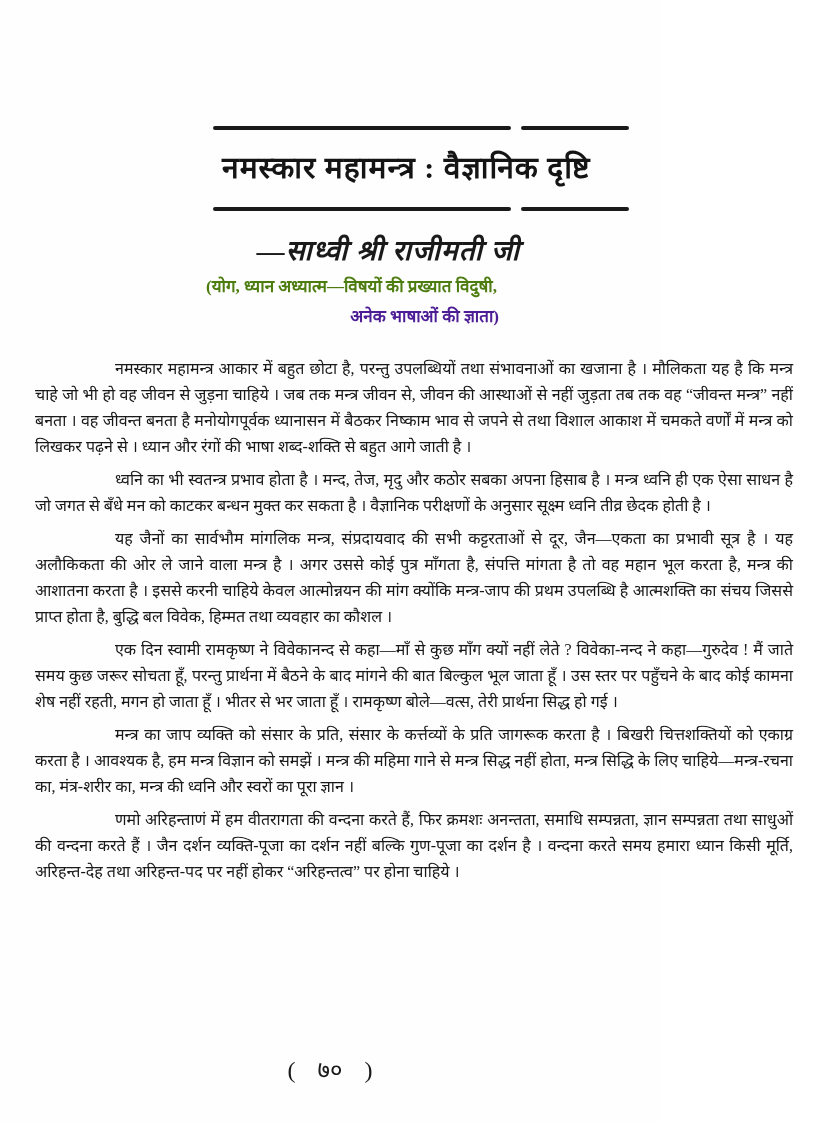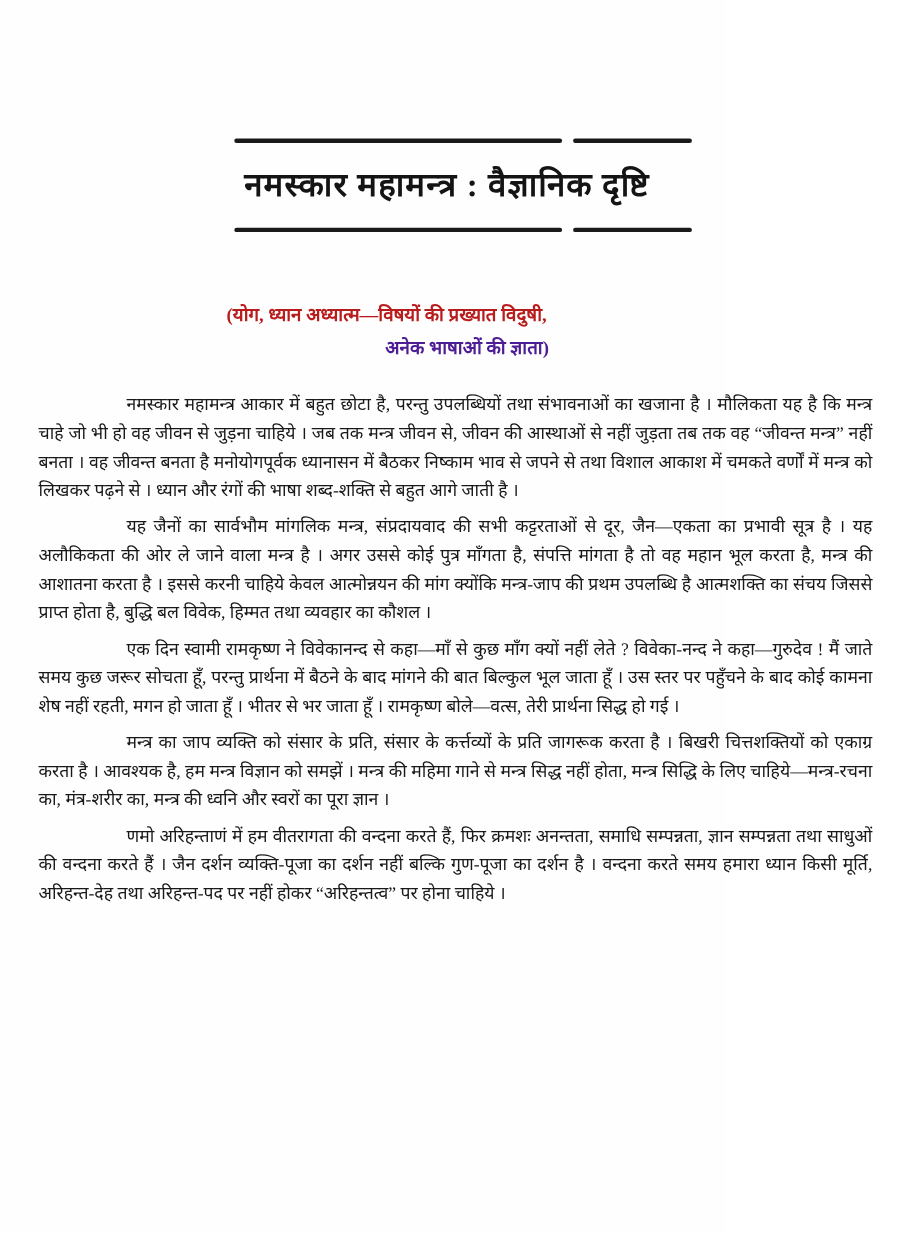--- a/index.html
+++ b/index.html
@@ -56,21 +56,21 @@
     letter-spacing: 1px;
     color: #1a1a1a;
     white-space: nowrap;
   }
   .author-desc-1 {
     position: absolute;
     right: 163px;
     top: 274px;
     font-size: 17px;
     font-weight: bold;
-    color: #b91c1c;
+    color: #4d7c0f;
     white-space: nowrap;
   }
   .author-desc-2 {
     position: absolute;
     right: 161px;
     top: 304px;
     font-size: 17px;
     font-weight: bold;
     color: #4c1d95;
     white-space: nowrap;
@@ -128,28 +128,31 @@
     <div class="seg-short"></div>
   </div>
 
   <div class="page-title">नमस्कार महामन्त्र : वैज्ञानिक दृष्टि</div>
 
   <div class="rule rule-bottom">
     <div class="seg-long"></div>
     <div class="seg-short"></div>
   </div>
 
+  <div class="author-name">—साध्वी श्री राजीमती जी</div>
 
   <div class="author-desc-1">(योग, ध्यान अध्यात्म—विषयों की प्रख्यात विदुषी,</div>
 
   <div class="author-desc-2">अनेक भाषाओं की ज्ञाता)</div>
 
   <div class="body-text">
     <p>नमस्कार महामन्त्र आकार में बहुत छोटा है, परन्तु उपलब्धियों तथा संभावनाओं का खजाना है । मौलिकता यह है कि मन्त्र चाहे जो भी हो वह जीवन से जुड़ना चाहिये । जब तक मन्त्र जीवन से, जीवन की आस्थाओं से नहीं जुड़ता तब तक वह “जीवन्त मन्त्र” नहीं बनता । वह जीवन्त बनता है मनोयोगपूर्वक ध्यानासन में बैठकर निष्काम भाव से जपने से तथा विशाल आकाश में चमकते वर्णों में मन्त्र को लिखकर पढ़ने से । ध्यान और रंगों की भाषा शब्द-शक्ति से बहुत आगे जाती है ।</p>
+    <p>ध्वनि का भी स्वतन्त्र प्रभाव होता है । मन्द, तेज, मृदु और कठोर सबका अपना हिसाब है । मन्त्र ध्वनि ही एक ऐसा साधन है जो जगत से बँधे मन को काटकर बन्धन मुक्त कर सकता है । वैज्ञानिक परीक्षणों के अनुसार सूक्ष्म ध्वनि तीव्र छेदक होती है ।</p>
     <p>यह जैनों का सार्वभौम मांगलिक मन्त्र, संप्रदायवाद की सभी कट्टरताओं से दूर, जैन—एकता का प्रभावी सूत्र है । यह अलौकिकता की ओर ले जाने वाला मन्त्र है । अगर उससे कोई पुत्र माँगता है, संपत्ति मांगता है तो वह महान भूल करता है, मन्त्र की आशातना करता है । इससे करनी चाहिये केवल आत्मोन्नयन की मांग क्योंकि मन्त्र-जाप की प्रथम उपलब्धि है आत्मशक्ति का संचय जिससे प्राप्त होता है, बुद्धि बल विवेक, हिम्मत तथा व्यवहार का कौशल ।</p>
     <p>एक दिन स्वामी रामकृष्ण ने विवेकानन्द से कहा—माँ से कुछ माँग क्यों नहीं लेते ? विवेका-नन्द ने कहा—गुरुदेव ! मैं जाते समय कुछ जरूर सोचता हूँ, परन्तु प्रार्थना में बैठने के बाद मांगने की बात बिल्कुल भूल जाता हूँ । उस स्तर पर पहुँचने के बाद कोई कामना शेष नहीं रहती, मगन हो जाता हूँ । भीतर से भर जाता हूँ । रामकृष्ण बोले—वत्स, तेरी प्रार्थना सिद्ध हो गई ।</p>
     <p>मन्त्र का जाप व्यक्ति को संसार के प्रति, संसार के कर्त्तव्यों के प्रति जागरूक करता है । बिखरी चित्तशक्तियों को एकाग्र करता है । आवश्यक है, हम मन्त्र विज्ञान को समझें । मन्त्र की महिमा गाने से मन्त्र सिद्ध नहीं होता, मन्त्र सिद्धि के लिए चाहिये—मन्त्र-रचना का, मंत्र-शरीर का, मन्त्र की ध्वनि और स्वरों का पूरा ज्ञान ।</p>
     <p>णमो अरिहन्ताणं में हम वीतरागता की वन्दना करते हैं, फिर क्रमशः अनन्तता, समाधि सम्पन्नता, ज्ञान सम्पन्नता तथा साधुओं की वन्दना करते हैं । जैन दर्शन व्यक्ति-पूजा का दर्शन नहीं बल्कि गुण-पूजा का दर्शन है । वन्दना करते समय हमारा ध्यान किसी मूर्ति, अरिहन्त-देह तथा अरिहन्त-पद पर नहीं होकर “अरिहन्तत्व” पर होना चाहिये ।</p>
   </div>
 
+  <div class="page-number">( ७० )</div>
 
 
 </div>
 
 </body></html>

